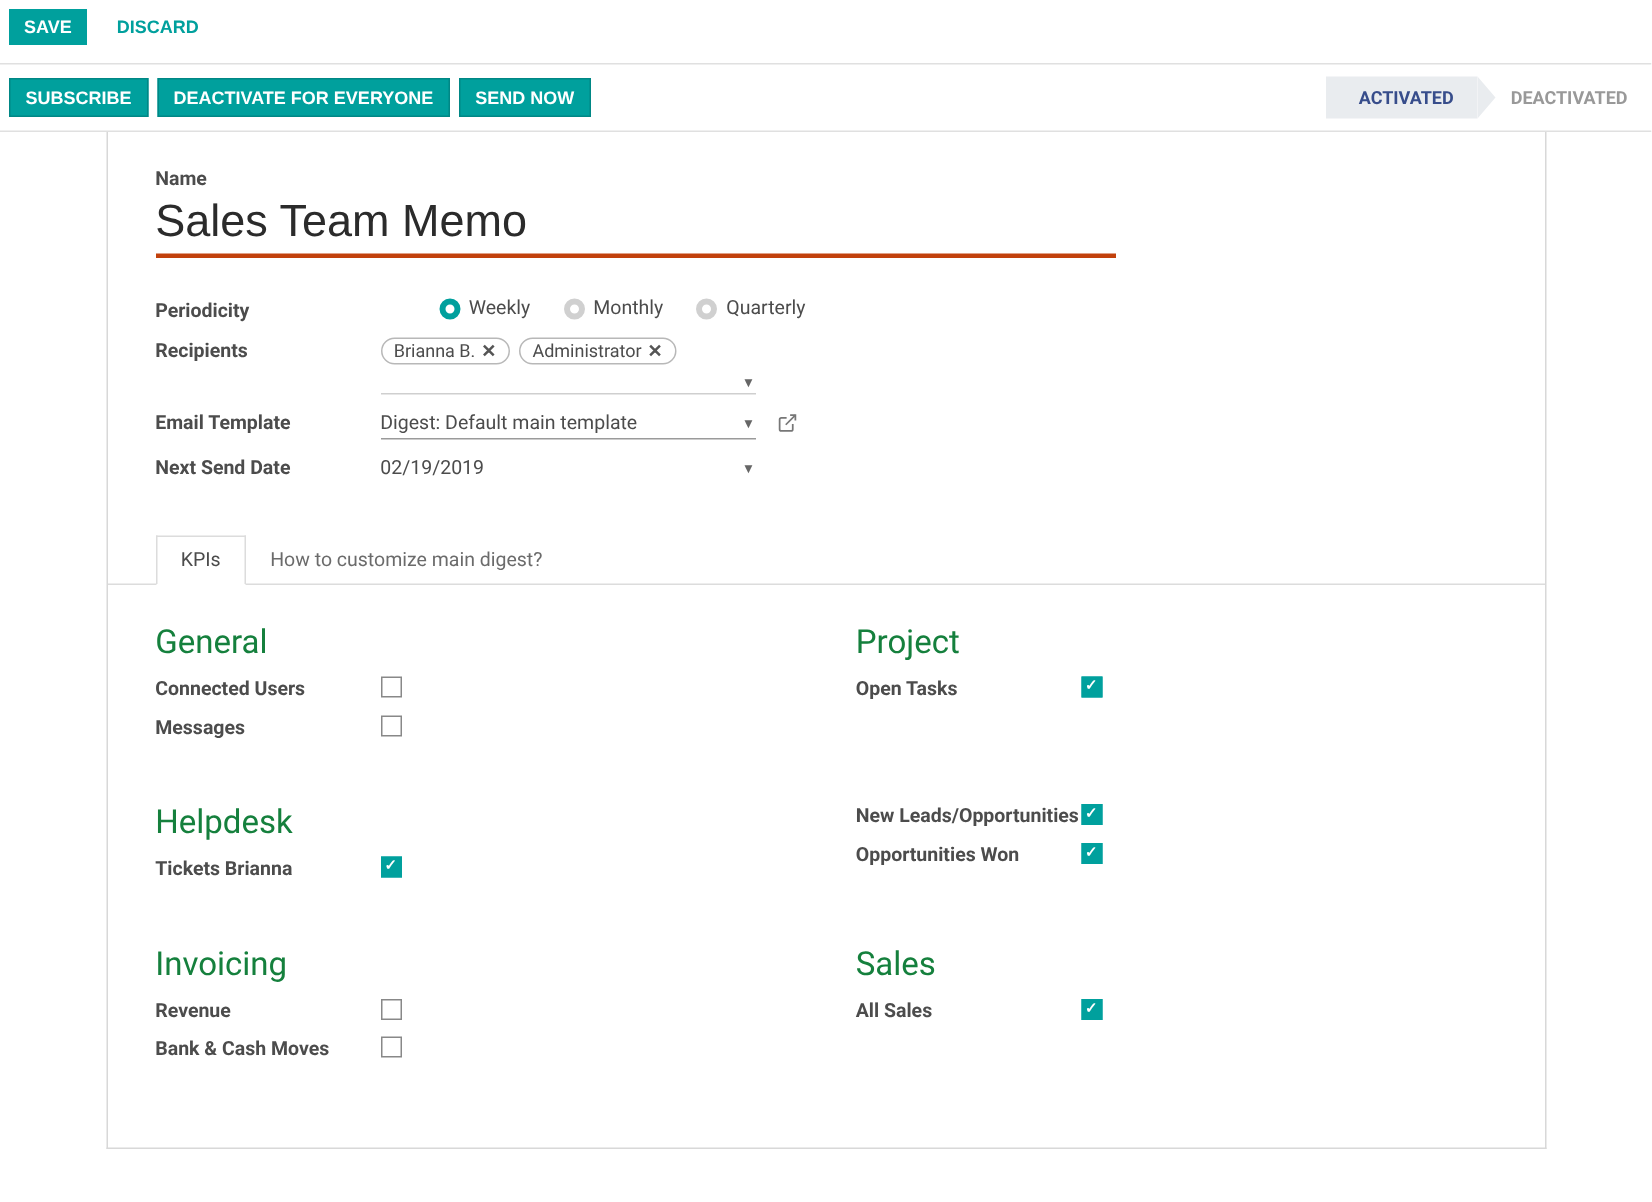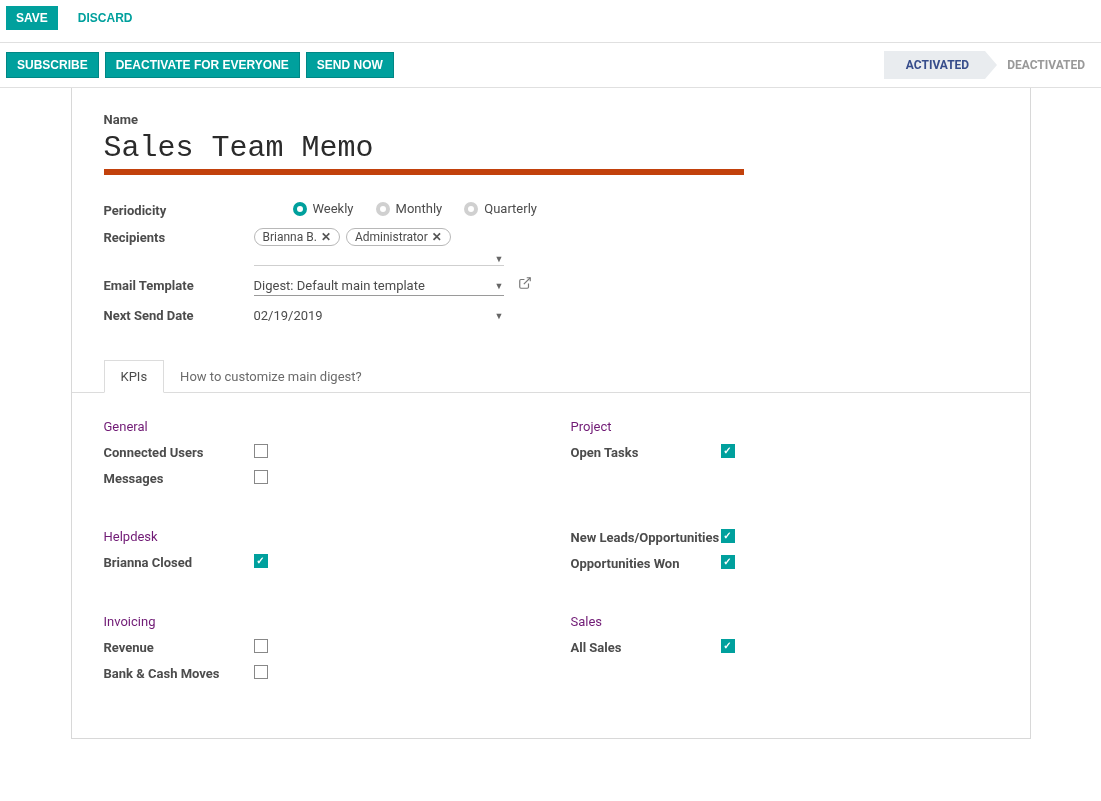--- a/index.html
+++ b/index.html
@@ -89,26 +89,25 @@
     font-size: 13px;
     font-weight: 700;
     color: #4c4c4c;
     margin-bottom: 2px;
   }
   .name-input {
     font-size: 30px;
     font-weight: 500;
     color: #2b2b2b;
     border: none;
-    border-bottom: 6px solid #c2410c;
+    border-bottom: 3px solid #c2410c;
     width: 640px;
     padding: 2px 0 4px 0;
     outline: none;
     background: transparent;
-    font-family: Liberation Mono, monospace;
   }
 
   .form-grid {
     margin-top: 26px;
     display: grid;
     grid-template-columns: 150px 1fr;
     row-gap: 10px;
     align-items: start;
     width: 640px;
   }
@@ -139,21 +138,21 @@
     margin-top: 6px;
     border-bottom: 1px solid #cfcfcf;
     width: 250px;
     height: 14px;
     display:flex; justify-content:flex-end; align-items:flex-end;
     padding-bottom:1px;
   }
   .caret { font-size:9px; color:#666; }
 
   .select-line {
-    display:flex; align-items:flex-start; gap:14px;
+    display:flex; align-items:flex-end; gap:14px;
   }
   .select-field {
     border:none; border-bottom:1px solid #9a9a9a;
     width:250px; display:flex; justify-content:space-between; align-items:center;
     padding: 2px 0;
     color:#4c4c4c;
   }
   .ext-icon { color:#888; cursor:pointer; }
 
   .date-field {
@@ -186,23 +185,23 @@
   
   .kpi-area {
     margin-top: 26px;
     display:grid;
     grid-template-columns: 1fr 1fr;
     column-gap: 40px;
     row-gap: 34px;
   }
   .kpi-section h3 {
     margin:0 0 10px 0;
-    font-size: 13px;
+    font-size: 22px;
     font-weight: 400;
-    color:#701a75;
+    color:#15803d;
   }
   .kpi-row {
     display:grid;
     grid-template-columns: 150px 20px;
     align-items:flex-start;
     margin-bottom: 8px;
     font-weight: 700;
     color:#4c4c4c;
     font-size: 13px;
     line-height: 1.35;
@@ -323,21 +322,21 @@
             <div class="kpi-row">
               <span>Open Tasks</span>
               <span class="cb checked">✓</span>
             </div>
           </div>
       </div>
       <div class="kpi-section">
         <h3>Helpdesk</h3>
         <div id="sec-helpdesk">
             <div class="kpi-row">
-              <span>Brianna Closed</span>
+              <span>Tickets Brianna</span>
               <span class="cb checked">✓</span>
             </div>
           </div>
       </div>
       <div class="kpi-section">
         <div id="sec-crm">
             <div class="kpi-row">
               <span>New Leads/Opportunities</span>
               <span class="cb checked">✓</span>
             </div>

